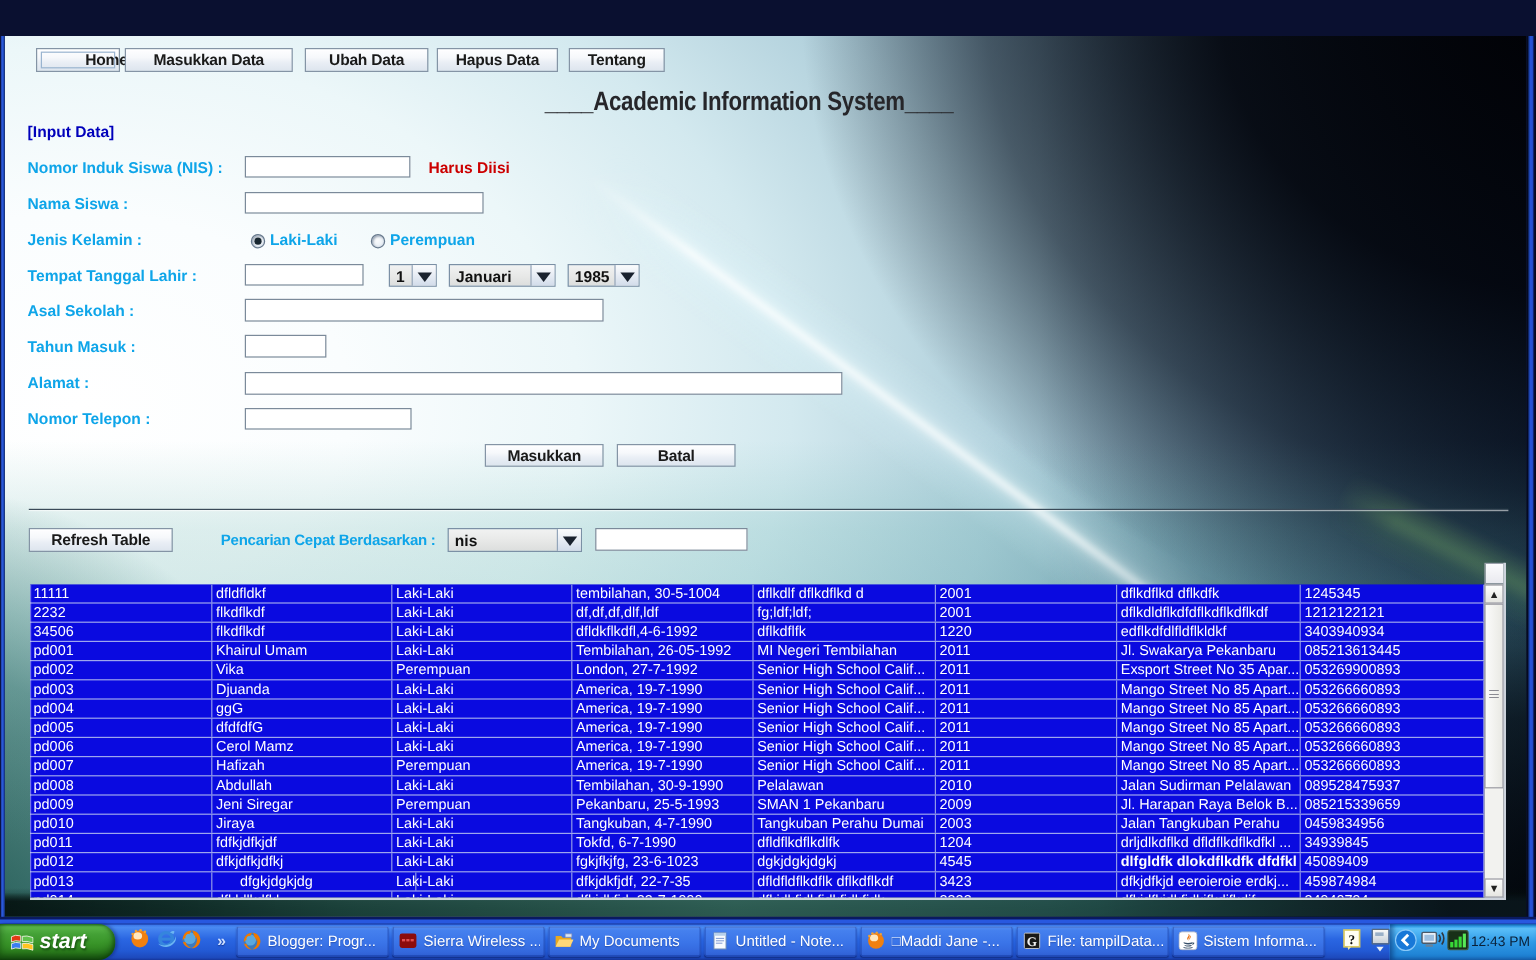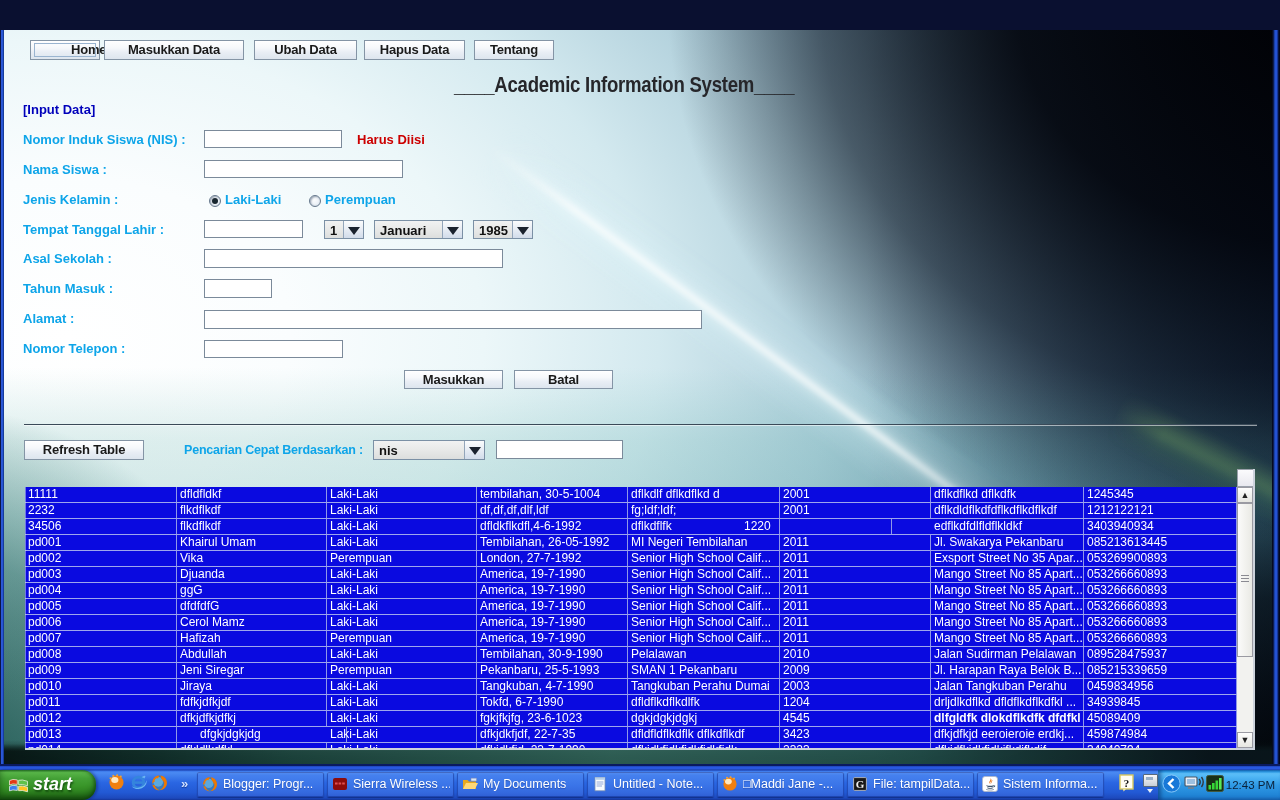--- a/index.html
+++ b/index.html
@@ -207,21 +207,21 @@
           <div class="tc" style="left:906px;width:153px;">dflkdldflkdfdflkdflkdflkdf</div>
           <div class="tc" style="left:1059px;width:153px;">1212122121</div>
           <div class="rsep" style="top:15px;"></div>
         </div>
         <div class="trow" style="top:32px;">
           <div class="tc" style="left:0px;width:152px;">34506</div>
           <div class="tc" style="left:152px;width:150px;">flkdflkdf</div>
           <div class="tc" style="left:302px;width:150px;">Laki-Laki</div>
           <div class="tc" style="left:452px;width:151px;">dfldkflkdfl,4-6-1992</div>
           <div class="tc" style="left:603px;width:152px;">dflkdflfk</div>
-          <div class="tc" style="left:716px;width:151px;">1220</div>
+          <div class="tc" style="left:755px;width:151px;">1220</div>
           <div class="tc" style="left:906px;width:153px;">edflkdfdlfldflkldkf</div>
           <div class="tc" style="left:1059px;width:153px;">3403940934</div>
           <div class="rsep" style="top:15px;"></div>
         </div>
         <div class="trow" style="top:48px;">
           <div class="tc" style="left:0px;width:152px;">pd001</div>
           <div class="tc" style="left:152px;width:150px;">Khairul Umam</div>
           <div class="tc" style="left:302px;width:150px;">Laki-Laki</div>
           <div class="tc" style="left:452px;width:151px;">Tembilahan, 26-05-1992</div>
           <div class="tc" style="left:603px;width:152px;">MI Negeri Tembilahan</div>

